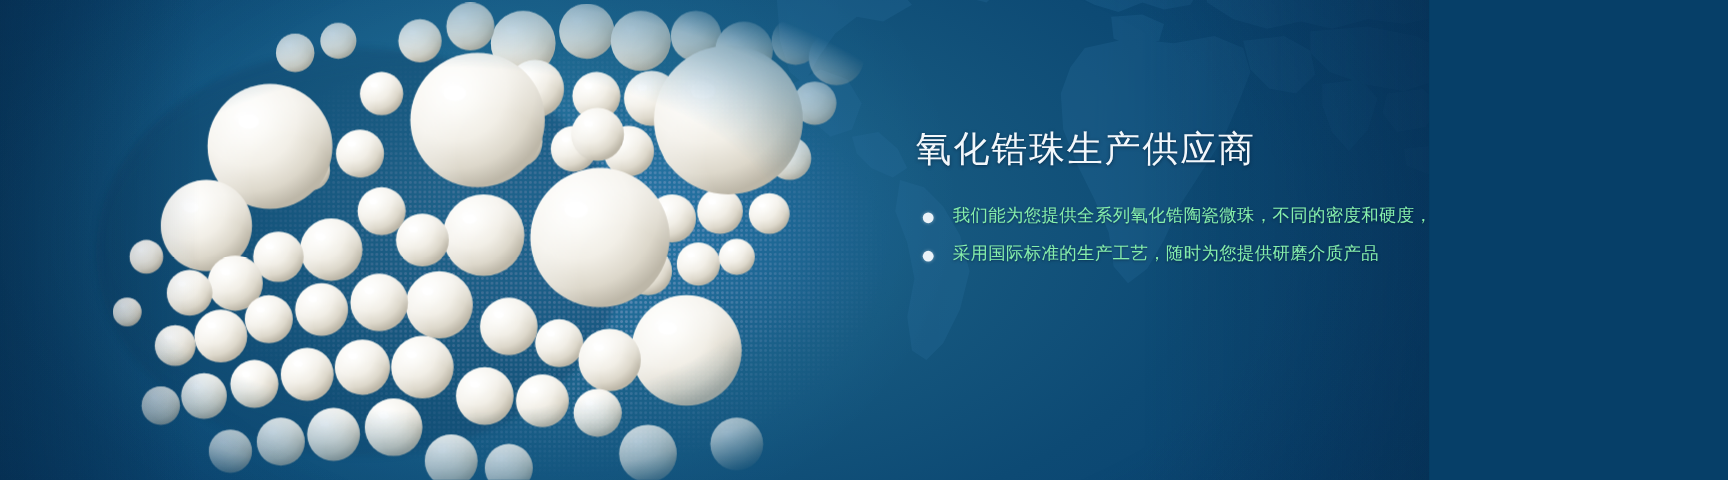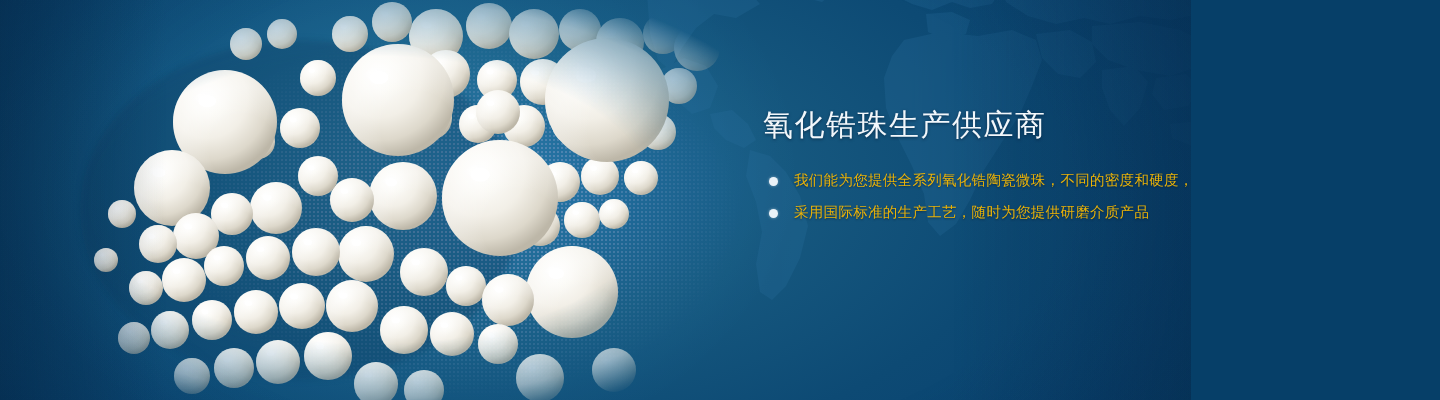--- a/index.html
+++ b/index.html
@@ -83,21 +83,21 @@
   }
   .bullets {
     margin-top:22px;
     list-style:none;
   }
   .bullet {
     position:relative;
     padding-left:31px;
     font-size:14.5px;
     line-height:25px;
-    color:#eab308;
+    color:#86efac;
     letter-spacing:.3px;
     margin-bottom:7px;
     text-shadow:0 1px 2px rgba(2,18,36,.5);
   }
   .bullet:last-child { margin-bottom:0; }
   .dot {
     position:absolute; left:6px; top:8.5px;
     width:9px; height:9px;
     border-radius:50%;
     background:#eaf2f8;

